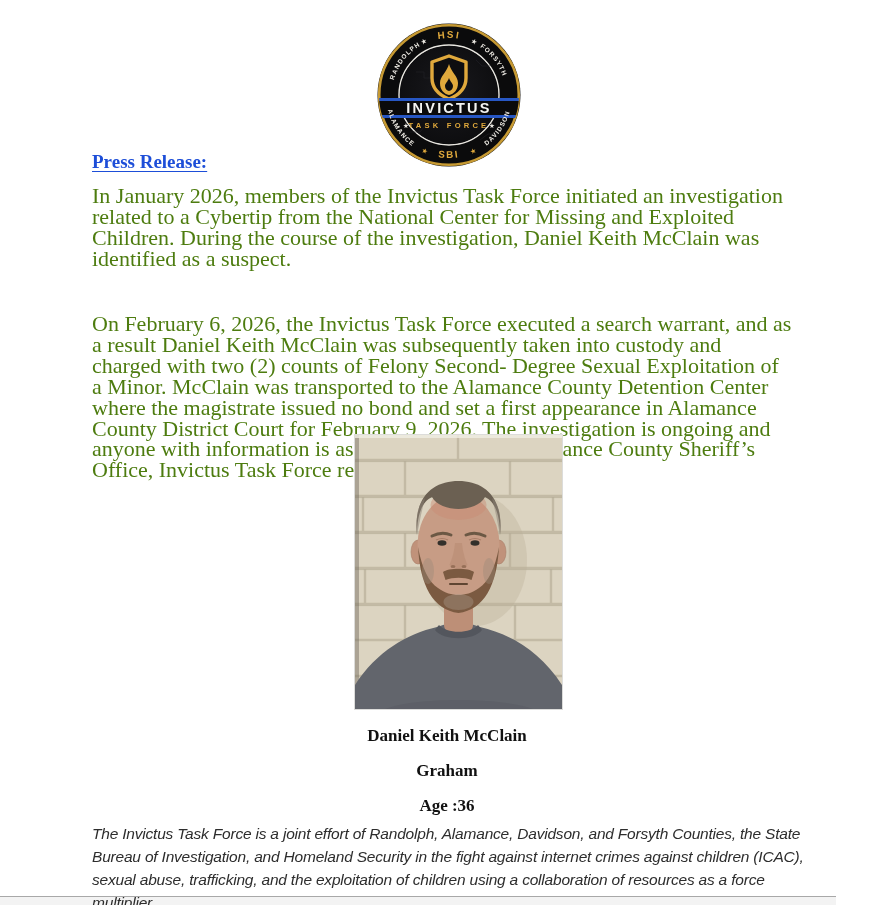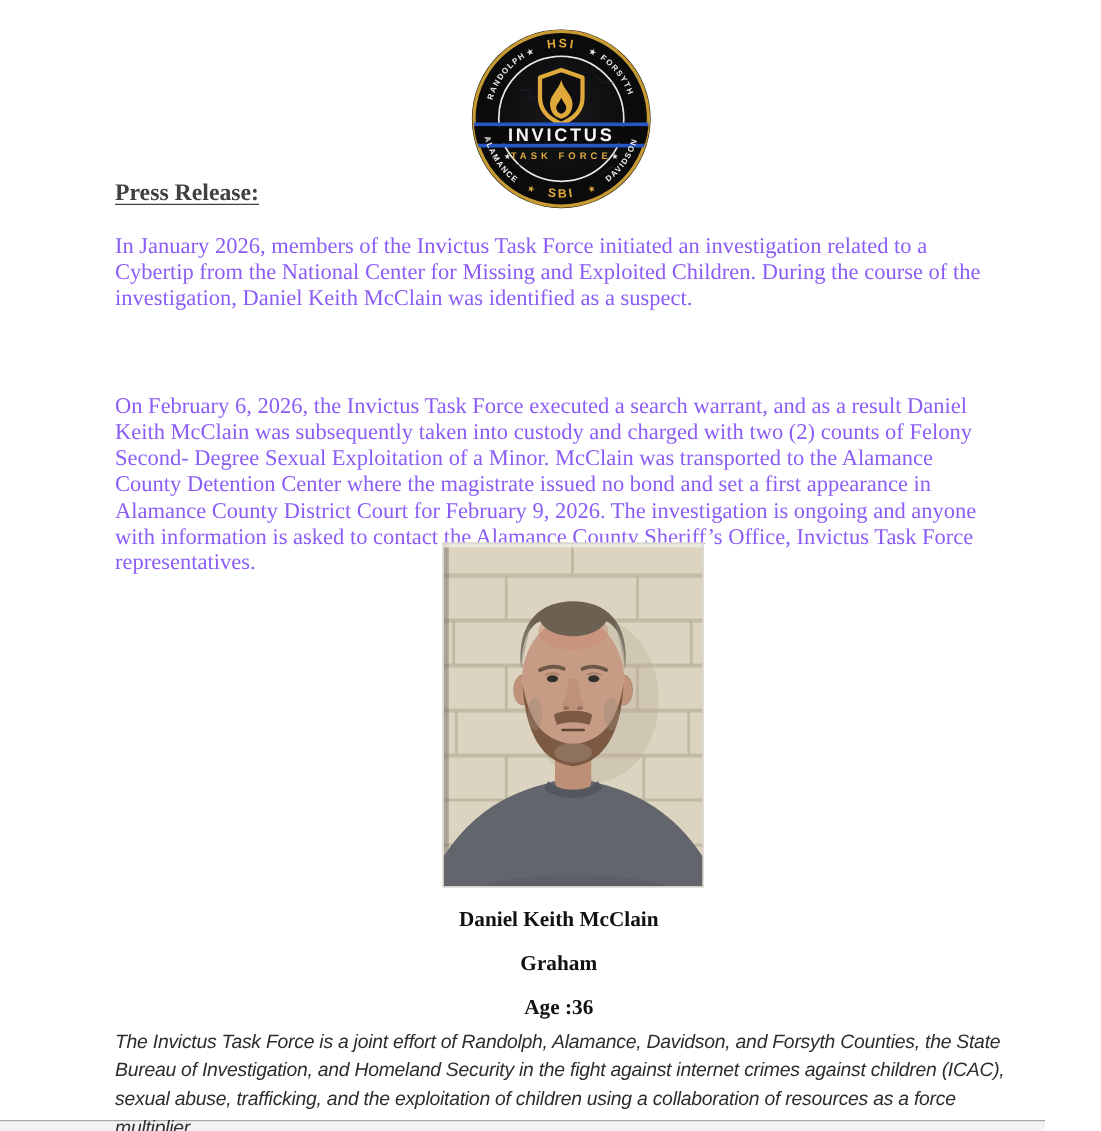--- a/index.html
+++ b/index.html
@@ -2,26 +2,26 @@
 <html><head>
 <meta charset="utf-8">
 <style>
   html,body{margin:0;padding:0;background:#ffffff;}
   .page{
     position:relative;width:881px;height:905px;background:#ffffff;
     overflow:hidden;font-family:"Liberation Serif",serif;color:#1b1b1b;
   }
   .logo{position:absolute;left:376px;top:22px;width:146px;height:146px;}
   .heading{
-    position:absolute;left:92px;top:144px;margin:0;
+    position:absolute;left:92px;top:151px;margin:0;
     font-size:19px;font-weight:bold;text-decoration:underline;
-    text-underline-offset:3px;color:#404040;
+    text-underline-offset:3px;color:#1d4ed8;
   }
   .para{position:absolute;left:92px;width:702px;margin:0;
-    font-size:18px;line-height:20.9px;color:#8b5cf6;text-align:left;}
+    font-size:22px;line-height:20.9px;color:#4d7c0f;text-align:left;}
   .para1{top:186px;}
   .para2{top:269px;margin-top:45px;}
   .photo-frame{
     position:absolute;left:354px;top:434px;width:209px;height:276px;
     border:1px solid #dcdcda;box-sizing:border-box;background:#d9d1bd;
   }
   .photo-frame svg{display:block;width:100%;height:100%;}
   .caption{
     position:absolute;left:0;width:894px;text-align:center;margin:0;
     font-weight:bold;font-size:17px;color:#111;

